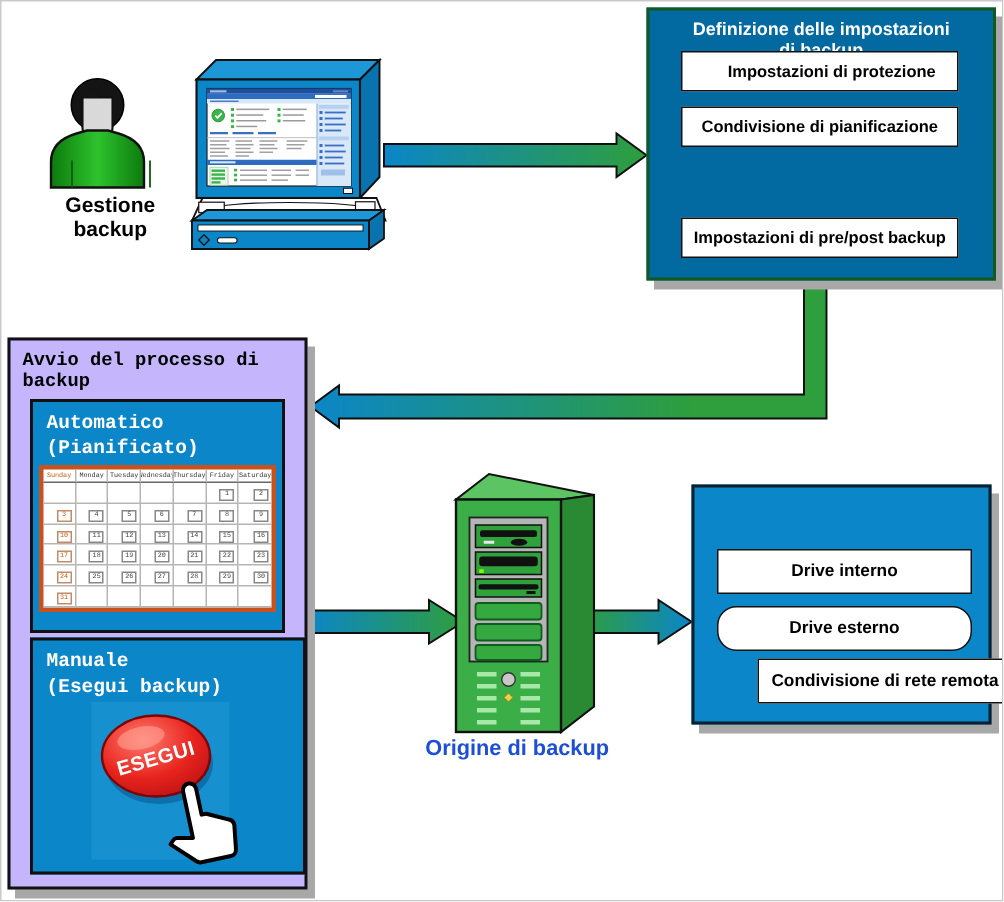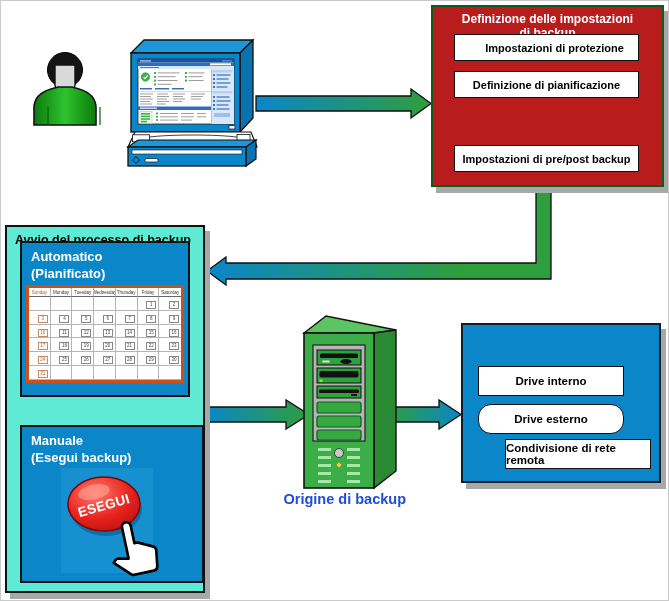--- a/index.html
+++ b/index.html
@@ -6,46 +6,46 @@
   #stage{position:relative;width:669px;height:601px;background:#fff;border:1px solid #c9c9c9;
          box-sizing:border-box;overflow:hidden;
          font-family:"Liberation Sans","DejaVu Sans",sans-serif;}
   .abs{position:absolute;}
   
   #arrows{position:absolute;left:0;top:0;z-index:1;}
   
   .panel{position:absolute;box-sizing:border-box;z-index:2;}
   .shadowed{box-shadow:5px 6px 0 #a8a8a8;}
   
-  .settings-box{background:#b91c1c;border:2px solid #11591d;}
+  .settings-box{background:#0369a1;border:2px solid #11591d;}
   .settings-title{color:#fff;font-size:12px;font-weight:bold;text-align:center;line-height:14px;padding-top:5px;}
   .w-item{position:absolute;left:21px;width:185px;height:27px;background:#fff;border:1px solid #111;
           display:flex;align-items:center;justify-content:center;
           font-size:11px;font-weight:bold;color:#000;box-sizing:border-box;}
   
-  .process-box{background:#5eead4;border:2px solid #111;}
+  .process-box{background:#c4b5fd;border:2px solid #111;font-family:Liberation Mono, monospace;}
   .process-title{position:absolute;left:8px;top:6px;font-size:12.5px;font-weight:bold;color:#000;}
   .blue-box{position:absolute;background:#0b86c8;border:2px solid #111;box-sizing:border-box;}
   .blue-title{color:#fff;font-size:13px;font-weight:bold;line-height:17px;padding:5px 0 0 9px;}
   
   .calendar{position:absolute;left:4px;top:42px;width:158px;height:98px;background:#fff;
             border:3px solid #c9511c;box-sizing:border-box;}
   .cal-grid{display:grid;width:100%;height:100%;grid-template-columns:repeat(7,1fr);
             grid-template-rows:9px repeat(6,1fr);}
   .cal-head{font-size:4.5px;color:#333;border-right:1px solid #b5b5b5;border-bottom:1px solid #666;
             display:flex;align-items:center;justify-content:center;overflow:hidden;white-space:nowrap;}
   .cal-cell{position:relative;border-right:1px solid #b5b5b5;border-bottom:1px solid #b5b5b5;}
   .cal-grid > :nth-child(7n){border-right:none;}
   .cal-num{position:absolute;right:2px;top:4px;min-width:6px;height:6px;background:#fff;border:1px solid #888;
            font-size:4.5px;line-height:6px;text-align:center;color:#444;padding:0 1px;}
   .sun{color:#c55a11 !important;}
   .sun.cal-num{border-color:#c58a66;}
   
   .dest-box{background:#0b86c8;border:2px solid #0d1e2c;}
-  .dest-item{position:absolute;left:15px;width:146px;height:30px;background:#fff;border:1px solid #111;
+  .dest-item{position:absolute;left:15px;width:170px;height:30px;background:#fff;border:1px solid #111;
              display:flex;align-items:center;justify-content:center;
              font-size:11.5px;font-weight:bold;color:#000;box-sizing:border-box;}
   
   .actor-label{position:absolute;left:20px;top:127px;width:105px;text-align:center;z-index:2;
                font-size:14px;font-weight:bold;color:#000;line-height:16px;}
   .origin-label{position:absolute;left:265px;top:490px;width:140px;text-align:right;z-index:2;
                 font-size:14.5px;font-weight:bold;color:#1d4ed8;}
   .btn-backdrop{position:absolute;left:60px;top:467px;width:92px;height:105px;background:#1790d0;z-index:2;}
   svg text{font-family:"Liberation Sans","DejaVu Sans",sans-serif;}
 </style>
@@ -82,20 +82,24 @@
           <stop offset="0.5" stop-color="#2ec32e"></stop>
           <stop offset="1" stop-color="#0c7a0c"></stop>
       </linearGradient>
     </defs>
     <circle cx="64" cy="69" r="17.5" fill="#141414" stroke="#000" stroke-width="1"></circle>
     <path d="M54,64 h20 v20 q0,7 -10,7 q-10,0 -10,-7 z" fill="#d9d9d9" stroke="#111" stroke-width="1.4"></path>
     <path d="M52,64 q6,-8 12,-6 q-2,4 2,6 z" fill="#141414"></path>
     <path d="M33,124 v-17 q0,-14 17,-19 l7,-2 h14 l7,2 q17,5 17,19 v17 z" fill="url(#shirt)" stroke="#111" stroke-width="1.6"></path>
     <path d="M47,106 v18 M99,106 v18" stroke="#0a5c0a" stroke-width="1.2" fill="none"></path>
   </svg>
+  <div class="actor-label">
+    <div>Gestione</div>
+    <div>backup</div>
+  </div>
 
   <svg class="abs" style="left:95px;top:35px;z-index:2" width="170" height="135" viewBox="95 35 170 135">
 
     <polygon points="130,52 143,39 252,39 239,52" fill="#1e97d8" stroke="#111" stroke-width="1.3"></polygon>
     <polygon points="239,52 252,39 252,117 239,131" fill="#0873ae" stroke="#111" stroke-width="1.3"></polygon>
     <rect x="130" y="52" width="109" height="79" fill="#0b86c8" stroke="#111" stroke-width="1.4"></rect>
     <rect x="228" y="124.5" width="6" height="3.5" fill="#fff" stroke="#111" stroke-width="0.7"></rect>
 
     <rect x="137" y="58" width="96" height="65" fill="#ffffff" stroke="#222" stroke-width="0.8"></rect>
     <g>
@@ -211,28 +215,28 @@
     <polygon points="135,155.5 138.5,159 135,162.5 131.5,159" fill="none" stroke="#111" stroke-width="0.9"></polygon>
     <rect x="144" y="157.5" width="13" height="3.5" rx="1.5" fill="#fff" stroke="#111" stroke-width="0.7"></rect>
   </svg>
 
   <div class="panel settings-box shadowed" style="left:430px;top:4px;width:233px;height:182px;">
     <div class="settings-title">
       <div>Definizione delle impostazioni</div>
       <div>di backup</div>
     </div>
     <div class="w-item" style="top:27px;padding-left:16px;">Impostazioni di protezione</div>
-    <div class="w-item" style="top:64px;">Definizione di pianificazione</div>
+    <div class="w-item" style="top:64px;">Condivisione di pianificazione</div>
     <div class="w-item" style="top:138px;">Impostazioni di pre/post backup</div>
   </div>
 
   <div class="panel process-box shadowed" style="left:4px;top:224px;width:200px;height:368px;">
     <div class="process-title">Avvio del processo di backup</div>
 
-    <div class="blue-box" style="left:13px;top:14px;width:170px;height:156px;">
+    <div class="blue-box" style="left:13px;top:39px;width:170px;height:156px;">
       <div class="blue-title">
         <div>Automatico</div>
         <div>(Pianificato)</div>
       </div>
       <div class="calendar">
         <div class="cal-grid">
             <div class="cal-head sun">Sunday</div>
             <div class="cal-head">Monday</div>
             <div class="cal-head">Tuesday</div>
             <div class="cal-head">Wednesday</div>

